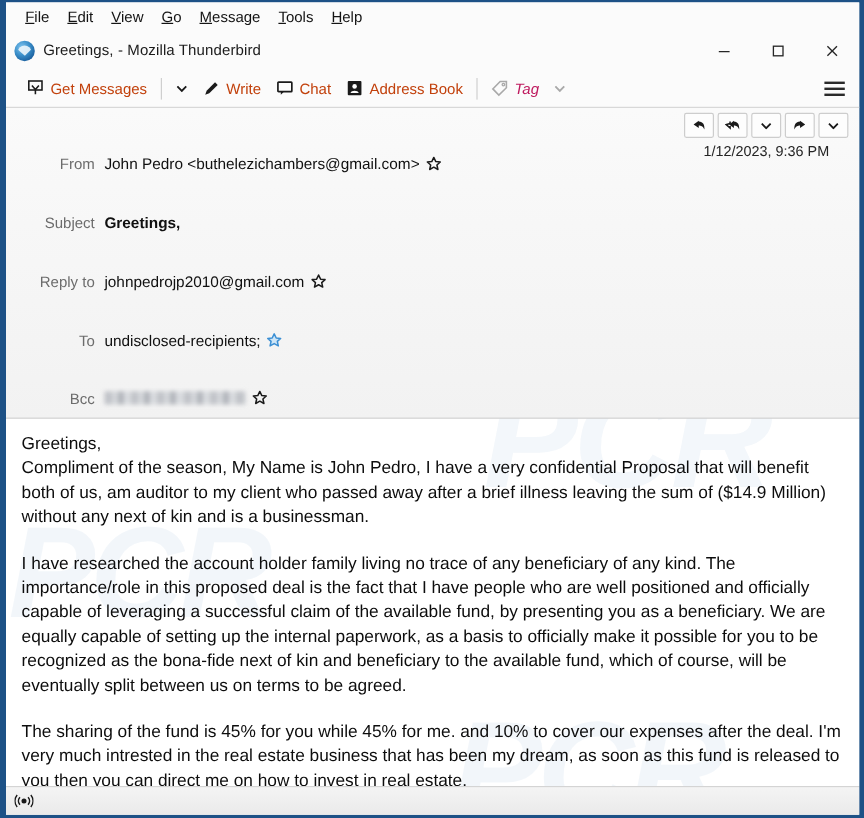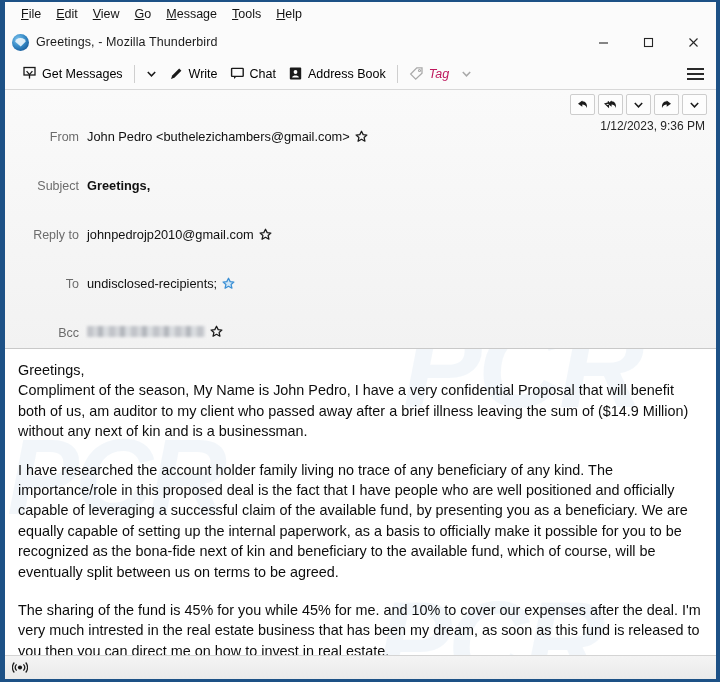--- a/index.html
+++ b/index.html
@@ -106,21 +106,21 @@
     align-items: center;
     padding-left: 11px;
     position: relative;
   }
   .tbar-btn {
     display: flex;
     align-items: center;
     gap: 5px;
     padding: 2px 6px;
     font-size: 12.5px;
-    color: #000000;
+    color: #c2410c;
     white-space: nowrap;
   }
   .tbar-btn.disabled { color: #be185d; font-style: italic; }
   .tbar-ico {
     width: 15px; height: 15px;
     display: flex; align-items: center; justify-content: center;
     flex: 0 0 auto;
   }
   .tbar-ico svg { display: block; }
   .tbar-caret {
@@ -216,21 +216,21 @@
     border: 1px solid #cdcdcd;
     background: #fdfdfd;
     border-radius: 2px;
     display: flex; align-items: center; justify-content: center;
     color: #1a1a1a;
     box-sizing: border-box;
   }
   .act-btn svg { display: block; }
   #msg-date {
     position: absolute;
-    right: 11px;
+    right: 25px;
     top: 29px;
     font-size: 12px;
     color: #242424;
     z-index: 3;
     white-space: nowrap;
   }
 
   
   #msg-body {
     flex: 1 1 auto;

